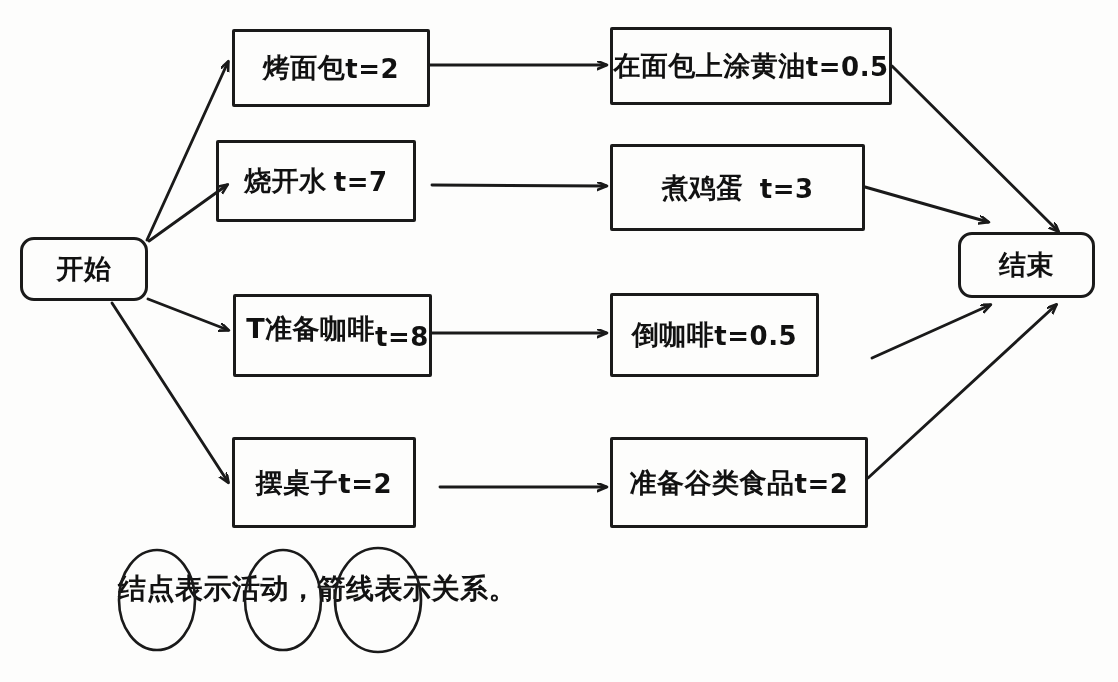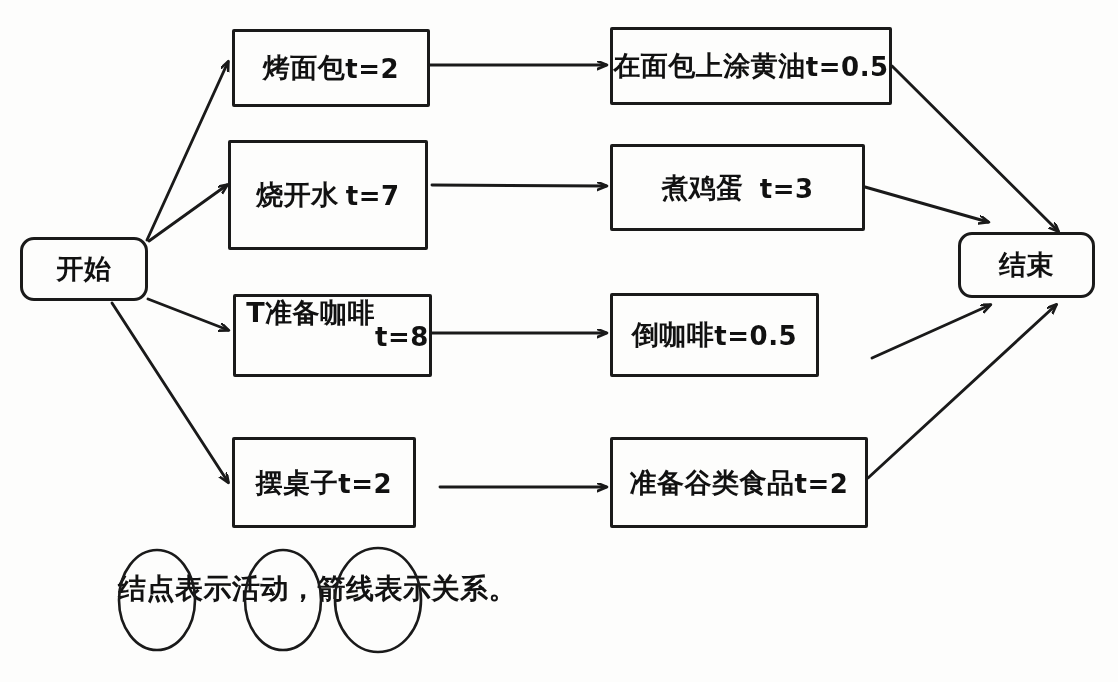--- a/index.html
+++ b/index.html
@@ -42,20 +42,21 @@
   }
   .node-title {
     font-size: 27px;
     font-weight: 600;
     letter-spacing: 0.5px;
     white-space: nowrap;
   }
   .node-title.left-align {
     align-self: flex-start;
     margin-left: 10px;
+    margin-top: 16px;
   }
   .node-dur {
     font-size: 26px;
     font-weight: 600;
     letter-spacing: 0.5px;
     margin-top: 3px;
   }
   .terminal .node-title {
     font-size: 27px;
     margin: 0;
@@ -117,21 +118,21 @@
   <div class="node-box task" style="left:232px; top:29px; width:198px; height:78px;">
     <div class="node-title">烤面包</div>
     <div class="node-dur">t=2</div>
   </div>
 
   <div class="node-box task" style="left:610px; top:27px; width:282px; height:78px;">
     <div class="node-title">在面包上涂黄油</div>
     <div class="node-dur">t=0.5</div>
   </div>
 
-  <div class="node-box task" style="left:228px; top:140px; width:200px; height:110px;gap:7px;">
+  <div class="node-box task" style="left:216px; top:140px; width:200px; height:82px;gap:7px;">
     <div class="node-title">烧开水</div>
     <div class="node-dur">t=7</div>
   </div>
 
   <div class="node-box task" style="left:610px; top:144px; width:255px; height:87px;gap:16px;">
     <div class="node-title">煮鸡蛋</div>
     <div class="node-dur">t=3</div>
   </div>
 
   <div class="node-box task" style="left:233px; top:294px; width:199px; height:83px;">

